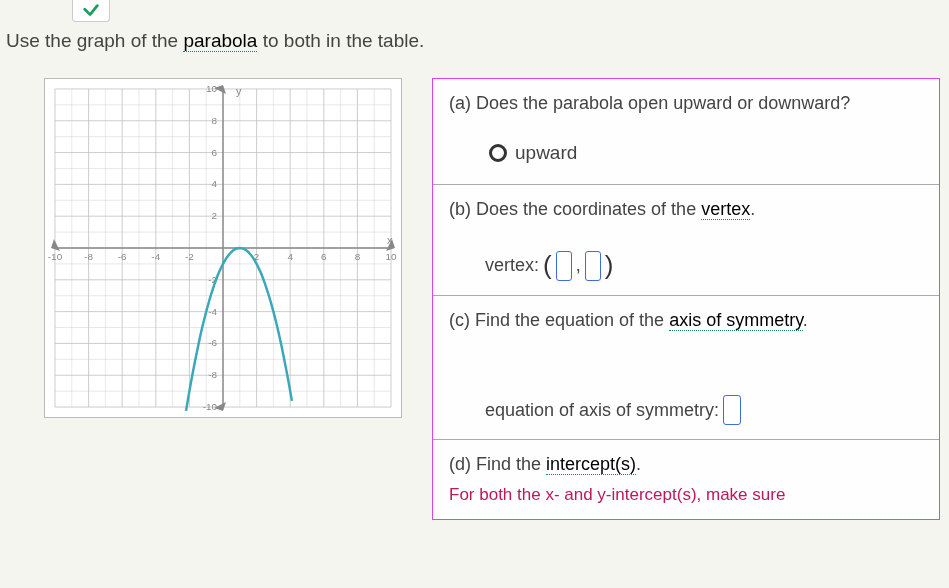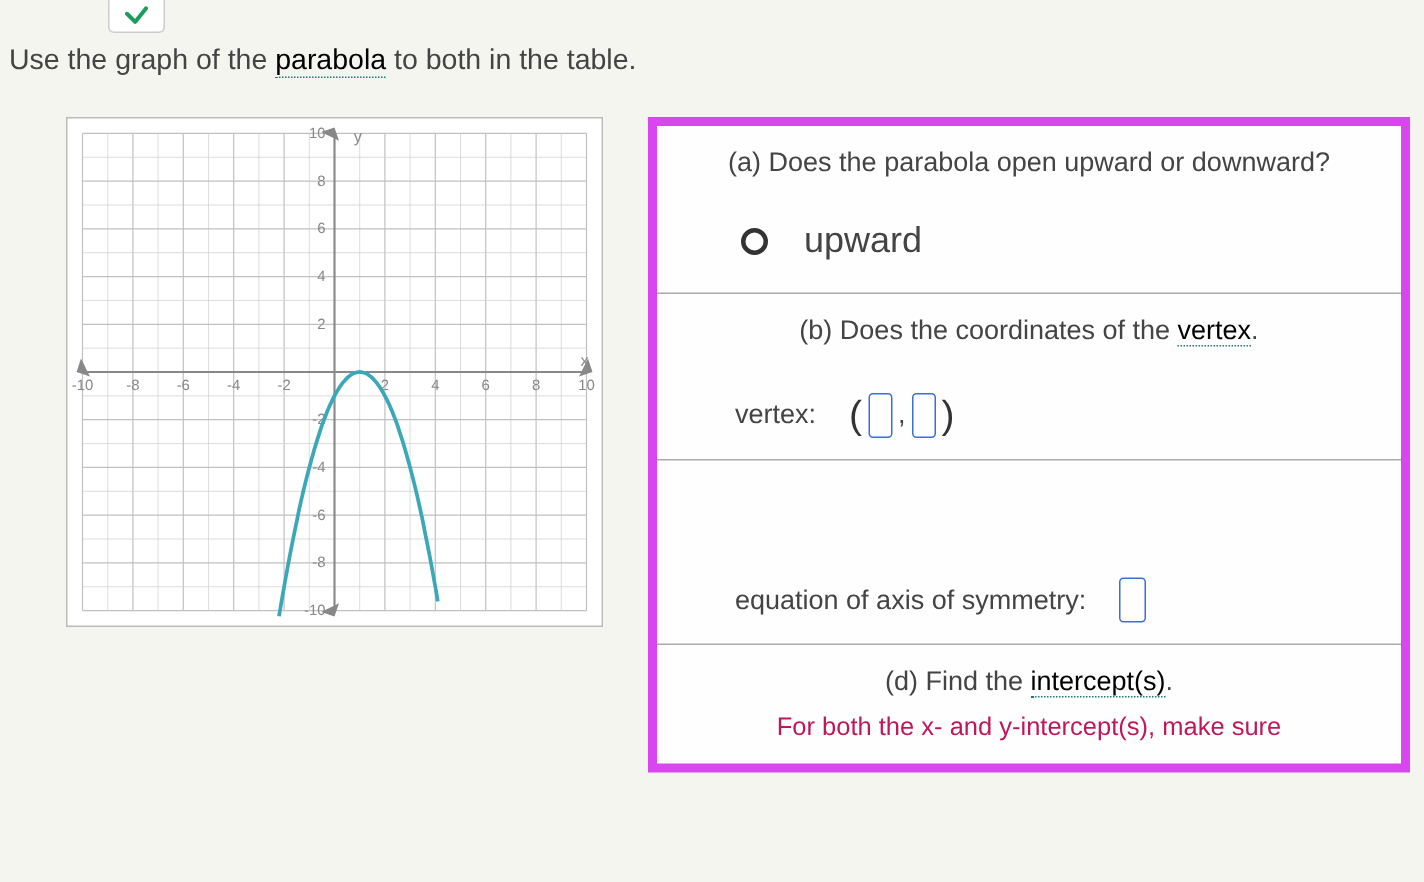--- a/index.html
+++ b/index.html
@@ -46,46 +46,45 @@
     }
     .graph-panel {
       width: 358px;
       height: 340px;
       background: #fff;
       border: 1px solid #bbb;
       position: relative;
     }
     .table-panel {
       width: 508px;
-      border: 6px solid #d946ef;
+      border: 1px solid #d946ef;
       background: #fefefe;
-      text-align: center;
     }
     .table-cell {
       border-bottom: 1px solid #aaa;
       padding: 14px 16px;
       font-size: 18px;
       color: #444;
     }
     .table-cell:last-child { border-bottom: none; }
     .radio-row {
       margin-top: 28px;
       margin-bottom: 6px;
       display: flex;
       gap: 80px;
       align-items: center;
       padding-left: 40px;
     }
-    .radio-item { display: flex; align-items: center; gap: 24px; font-size: 24px; }
+    .radio-item { display: flex; align-items: center; gap: 8px; font-size: 19px; }
     .radio-circle {
       width: 20px; height: 20px; border-radius: 50%;
       border: 2px solid #888; display: inline-block;
     }
     .radio-circle.sel { border: 3px solid #333; width: 18px; height: 18px; }
-    .answer-line { margin-top: 30px; padding-left: 36px; font-size: 18px; display:flex; align-items:center; gap:22px;}
+    .answer-line { margin-top: 30px; padding-left: 36px; font-size: 18px; display:flex; align-items:center; gap:4px;}
     .input-box {
       display: inline-block;
       min-width: 16px;
       height: 26px;
       border: 1.5px solid #3a6fd8;
       border-radius: 3px;
       background: #fff;
       vertical-align: middle;
     }
     .input-box.wide { min-width: 16px; height: 30px; }
@@ -217,20 +216,23 @@
           <span class="paren">(</span>
           <span class="input-box wide"></span>
           <span>,</span>
           <span class="input-box wide"></span>
           <span class="paren">)</span>
         </span>
       </div>
     </div>
 
     <div class="table-cell">
+      <div>
+        <span>(c) Find the equation of the </span><span class="link-term">axis of symmetry</span><span>.</span>
+      </div>
       <div class="answer-line" style="margin-top:64px;">
         <span>equation of axis of symmetry:</span>
         <span class="input-box" style="height:30px;min-width:18px;"></span>
       </div>
     </div>
 
     <div class="table-cell">
       <div>
         <span>(d) Find the </span><span class="link-term">intercept(s)</span><span>.</span>
       </div>

